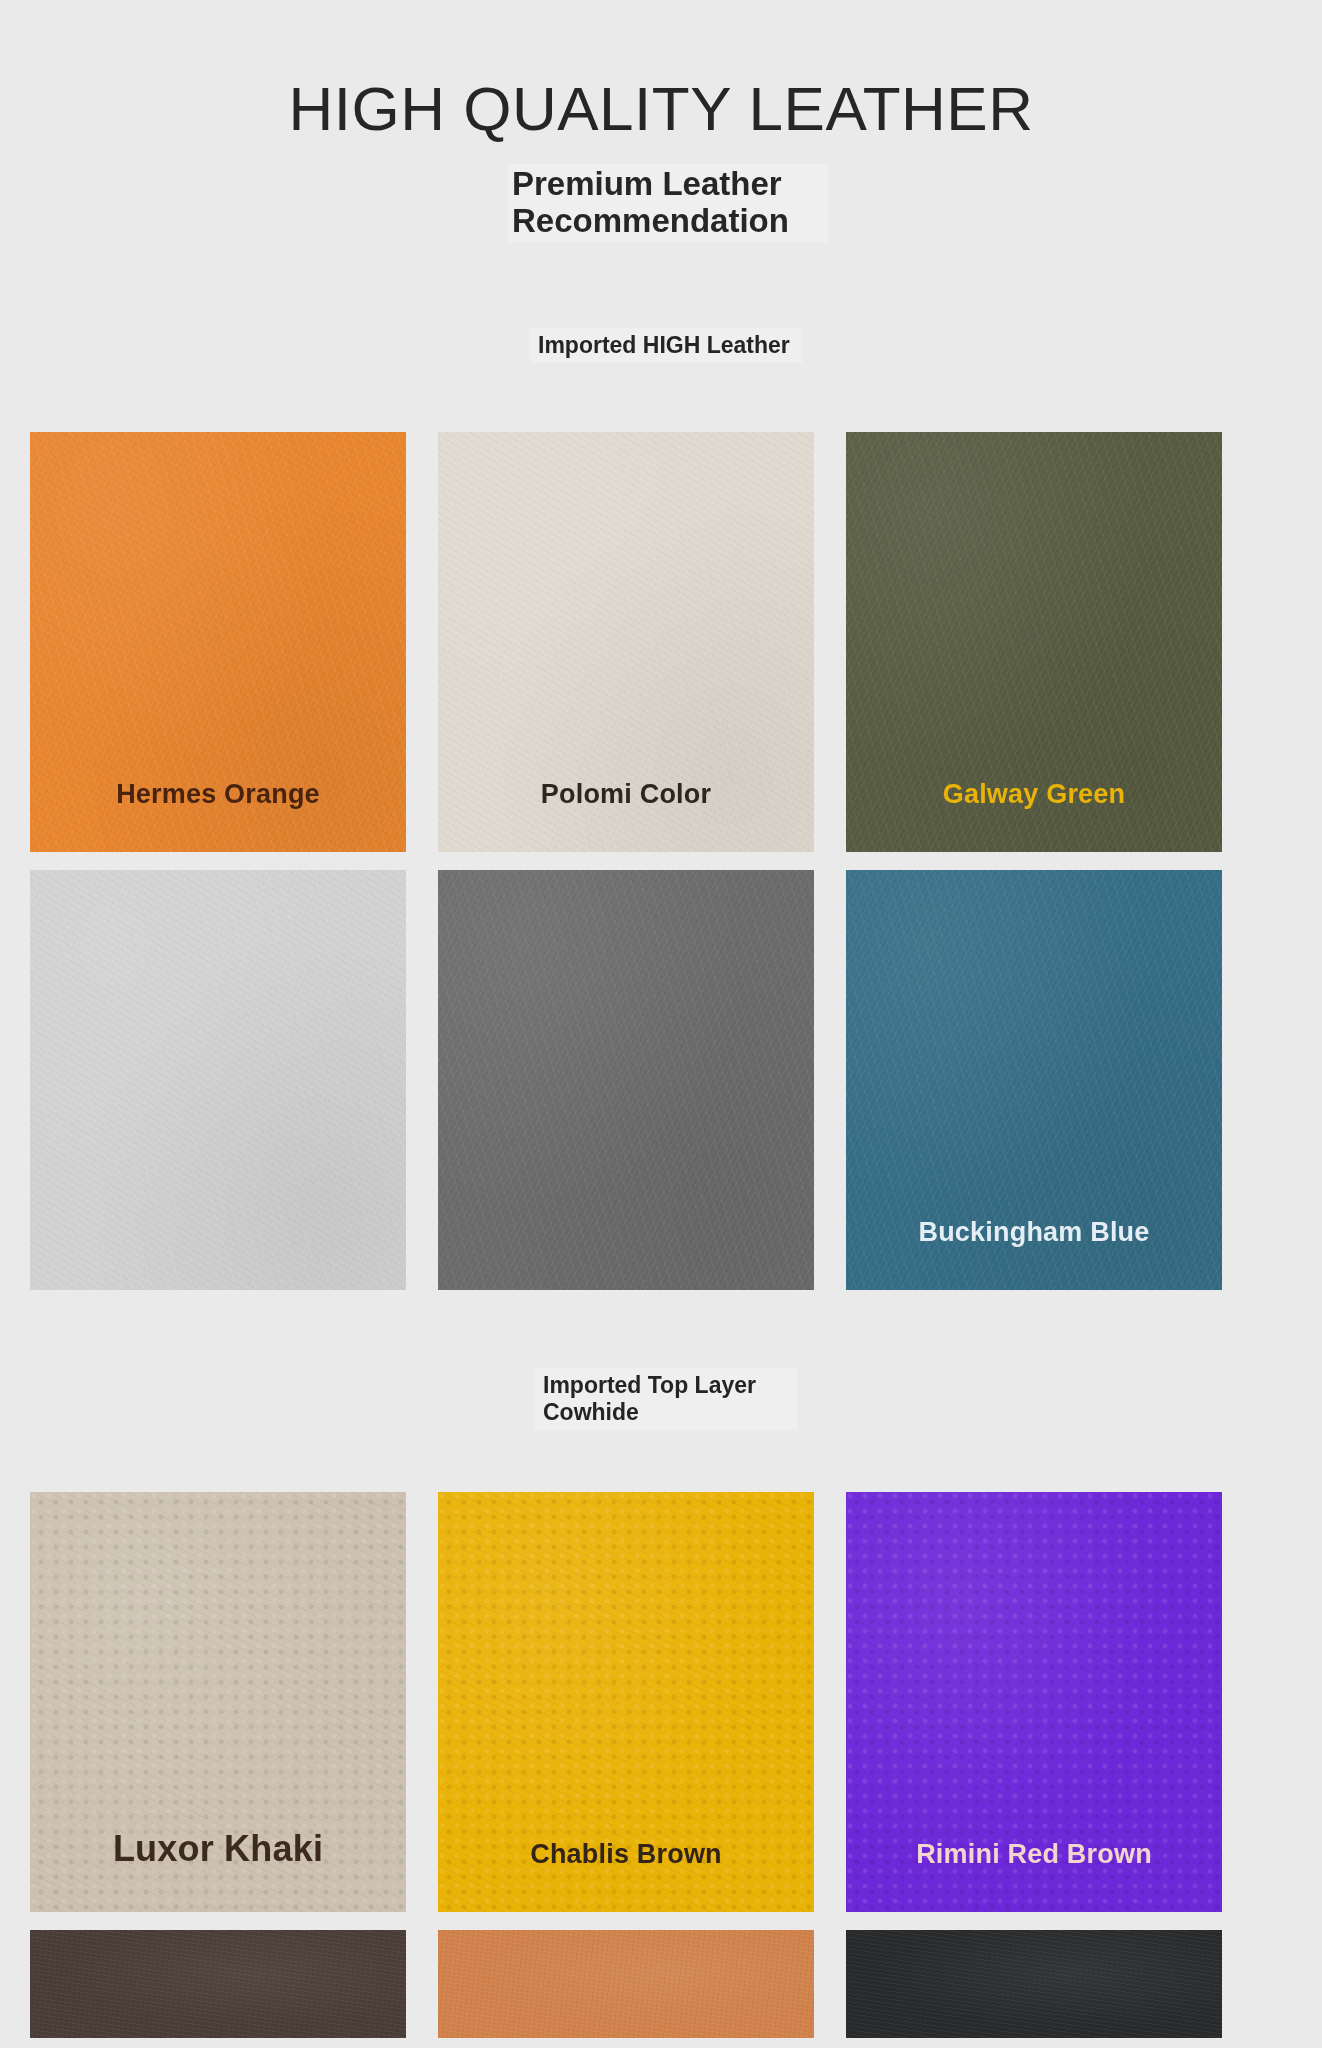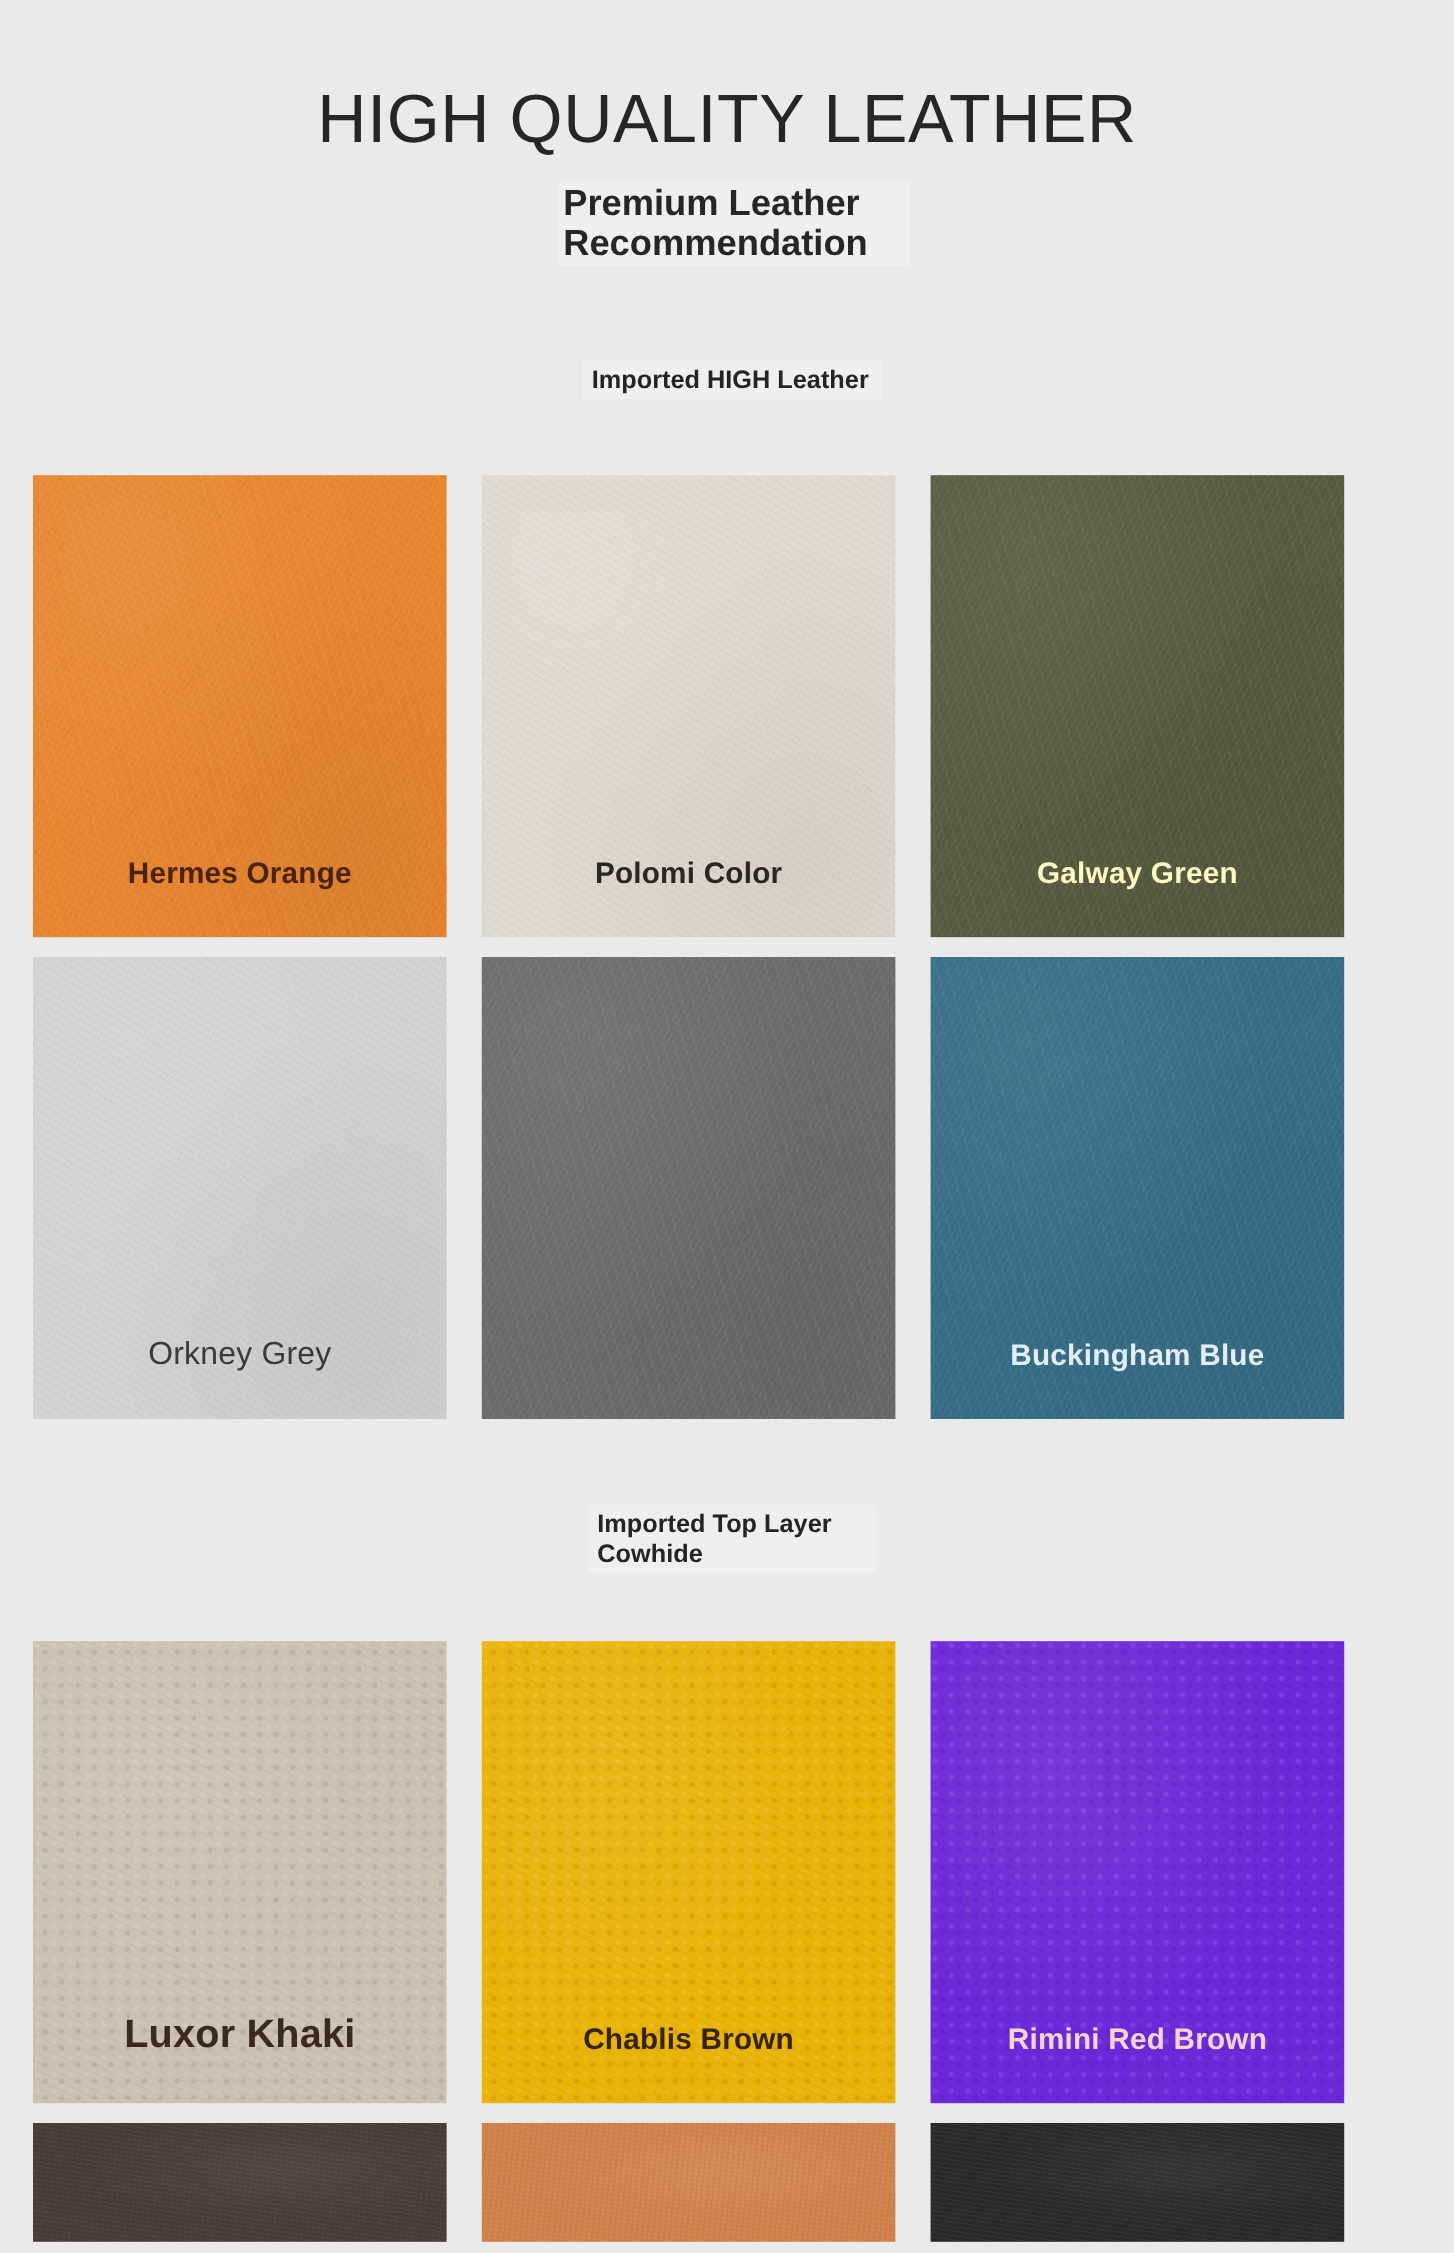--- a/index.html
+++ b/index.html
@@ -154,25 +154,24 @@
       <div class="swatch" style="background-color: rgb(232, 133, 47);">
         <div class="grain "></div>
         <div class="swatch-label bold" style="color: rgb(74, 35, 16);">Hermes Orange</div>
       </div>
       <div class="swatch" style="background-color: rgb(224, 217, 207);">
         <div class="grain "></div>
         <div class="swatch-label bold" style="color: rgb(43, 38, 32);">Polomi Color</div>
       </div>
       <div class="swatch" style="background-color: rgb(87, 91, 65);">
         <div class="grain "></div>
-        <div class="swatch-label bold" style="color: #fef9c3;">Galway Green</div>
+        <div class="swatch-label bold" style="color: #eab308;">Galway Green</div>
       </div>
       <div class="swatch" style="background-color: rgb(210, 210, 211);">
         <div class="grain "></div>
-        <div class="swatch-label regular" style="color: rgb(58, 58, 58);">Orkney Grey</div>
       </div>
       <div class="swatch" style="background-color: rgb(107, 107, 107);">
         <div class="grain "></div>
       </div>
       <div class="swatch" style="background-color: rgb(53, 109, 134);">
         <div class="grain "></div>
         <div class="swatch-label bold" style="color: rgb(228, 238, 244);">Buckingham Blue</div>
       </div>
     </div>
 

